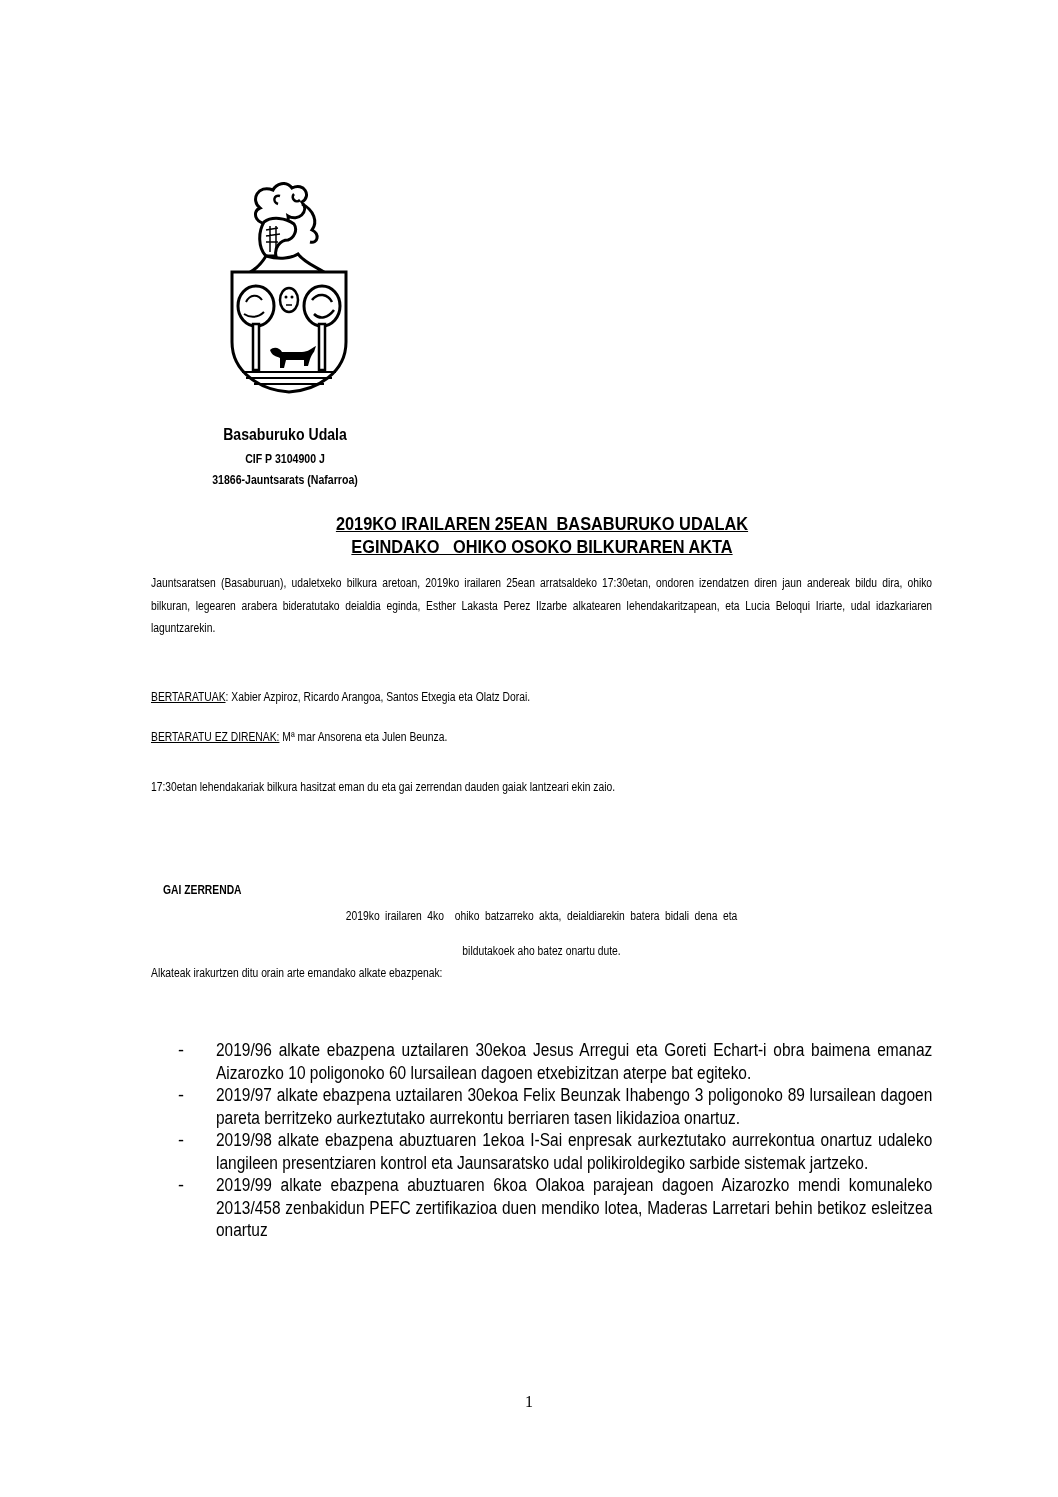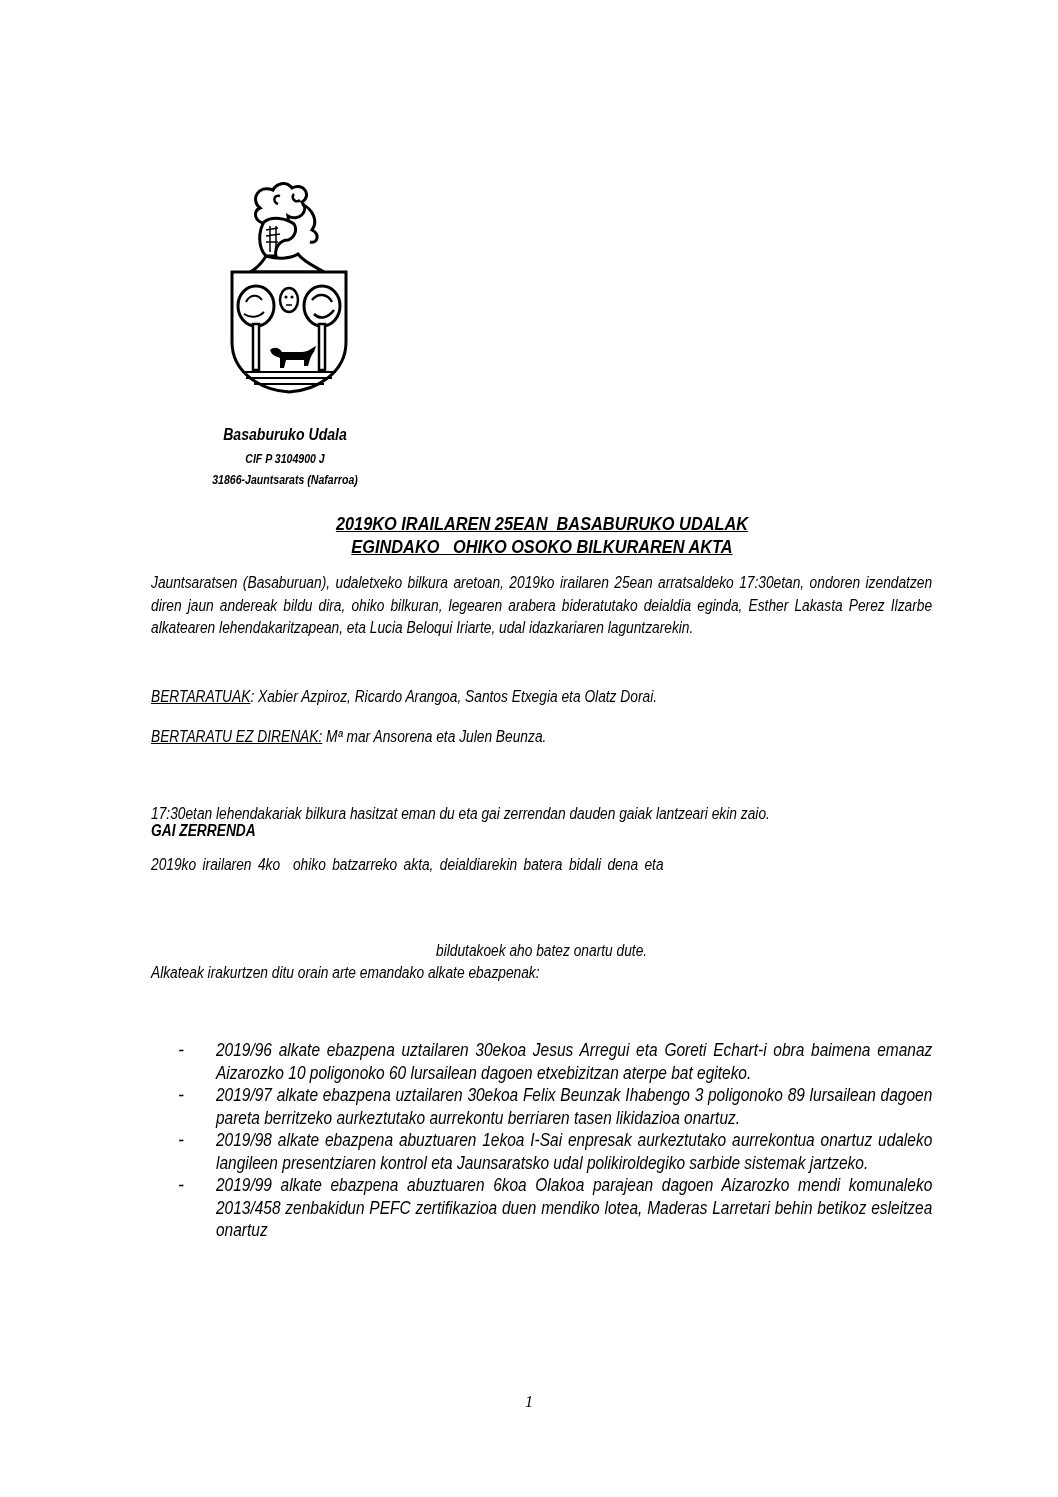--- a/index.html
+++ b/index.html
@@ -1,37 +1,37 @@
 <!DOCTYPE html>
 <html><head>
 <meta charset="utf-8">
 <style>
   html, body { margin: 0; padding: 0; background: #ffffff; }
   body { width: 1058px; height: 1497px; position: relative; overflow: hidden; color: #000; }
-  .page { position: absolute; left: 0; top: 0; width: 1058px; height: 1497px; background: #fff; font-style: italic; }
+  .page { position: absolute; left: 0; top: 0; width: 1058px; height: 1497px; background: #fff; }
   .logo { position: absolute; left: 228px; top: 182px; width: 122px; height: 212px; }
   .org { position: absolute; left: 150px; width: 270px; text-align: center;
          font-family: "Liberation Sans", sans-serif; font-weight: bold; transform: scaleX(0.88); transform-origin: center; }
   .org-name { top: 426px; font-size: 16px; }
   .org-cif { top: 452px; font-size: 12px; }
   .org-addr { top: 473px; font-size: 12px; }
   .title { position: absolute; left: 250px; width: 584px; top: 512px; text-align: center;
            font-family: "Liberation Sans", sans-serif; font-weight: bold; font-size: 19px; line-height: 23px;
            text-decoration: underline; transform: scaleX(0.86); transform-origin: center; letter-spacing: 0; }
   .body-text { position: absolute; left: 151px; width: 783px; font-family: "Liberation Sans", sans-serif;
-               font-size: 16px; line-height: 22.5px; }
+               font-size: 12px; line-height: 22.5px; }
   .narrow { display: inline-block; transform: scaleX(0.86); transform-origin: left; width: 116%; }
   .justify { text-align: justify; text-align-last: left; }
   .para1 { top: 572px; }
   .para-attend { top: 686px; }
   .para-absent { top: 726px; }
-  .para-start { top: 803px; }
-  .heading-gai { top: 820px; font-weight: bold; }
+  .para-start { top: 776px; }
+  .heading-gai { top: 879px; font-weight: bold; margin-left: 12px; }
   .item1-heading { top: 871px; }
-  .item1-line1 { top: 854px; }
+  .item1-line1 { top: 905px; text-align: center; }
   .item1-line2 { top: 940px; text-align: center; }
   .item2-heading { top: 972px; }
   .item2-intro { top: 962px; }
   .u { text-decoration: underline; }
   .b { font-weight: bold; }
   .bullets { position: absolute; left: 178px; top: 1039px; width: 756px; font-family: "Liberation Sans", sans-serif;
              font-size: 18px; line-height: 22.5px; }
   .bullet { position: relative; padding-left: 38px; margin-bottom: 0; }
   .dash { position: absolute; left: 0; top: 0; }
   .bullet-text { display: block; }

